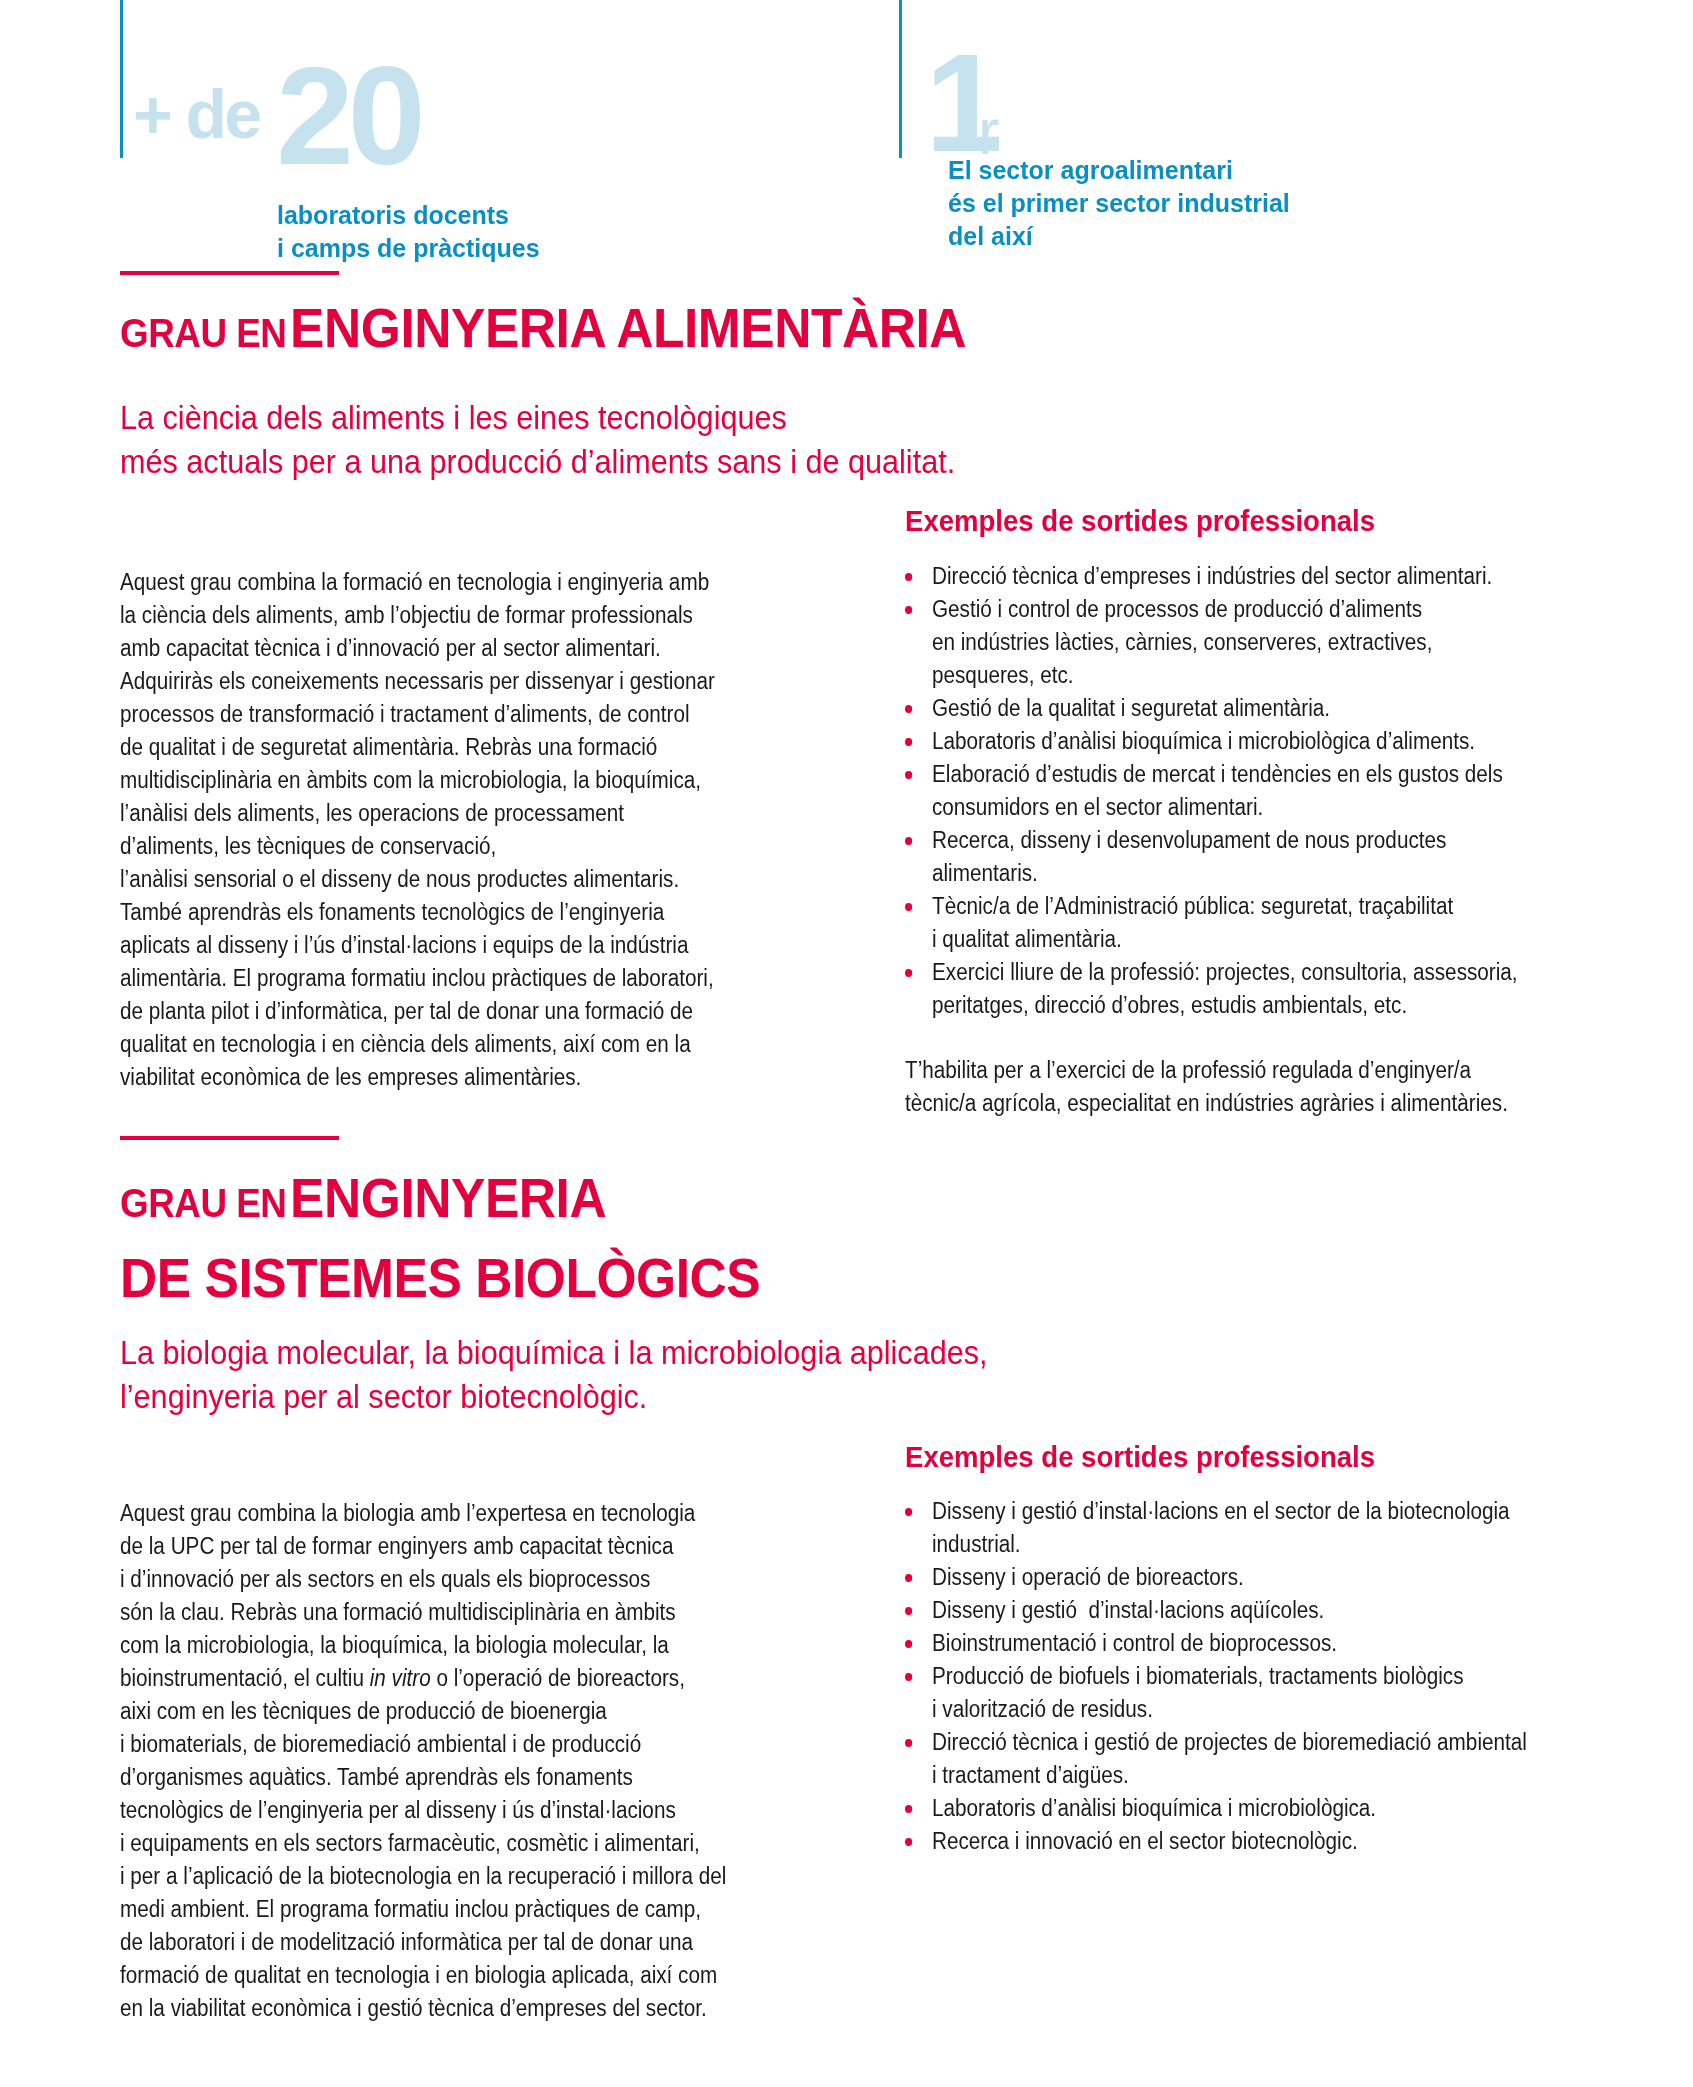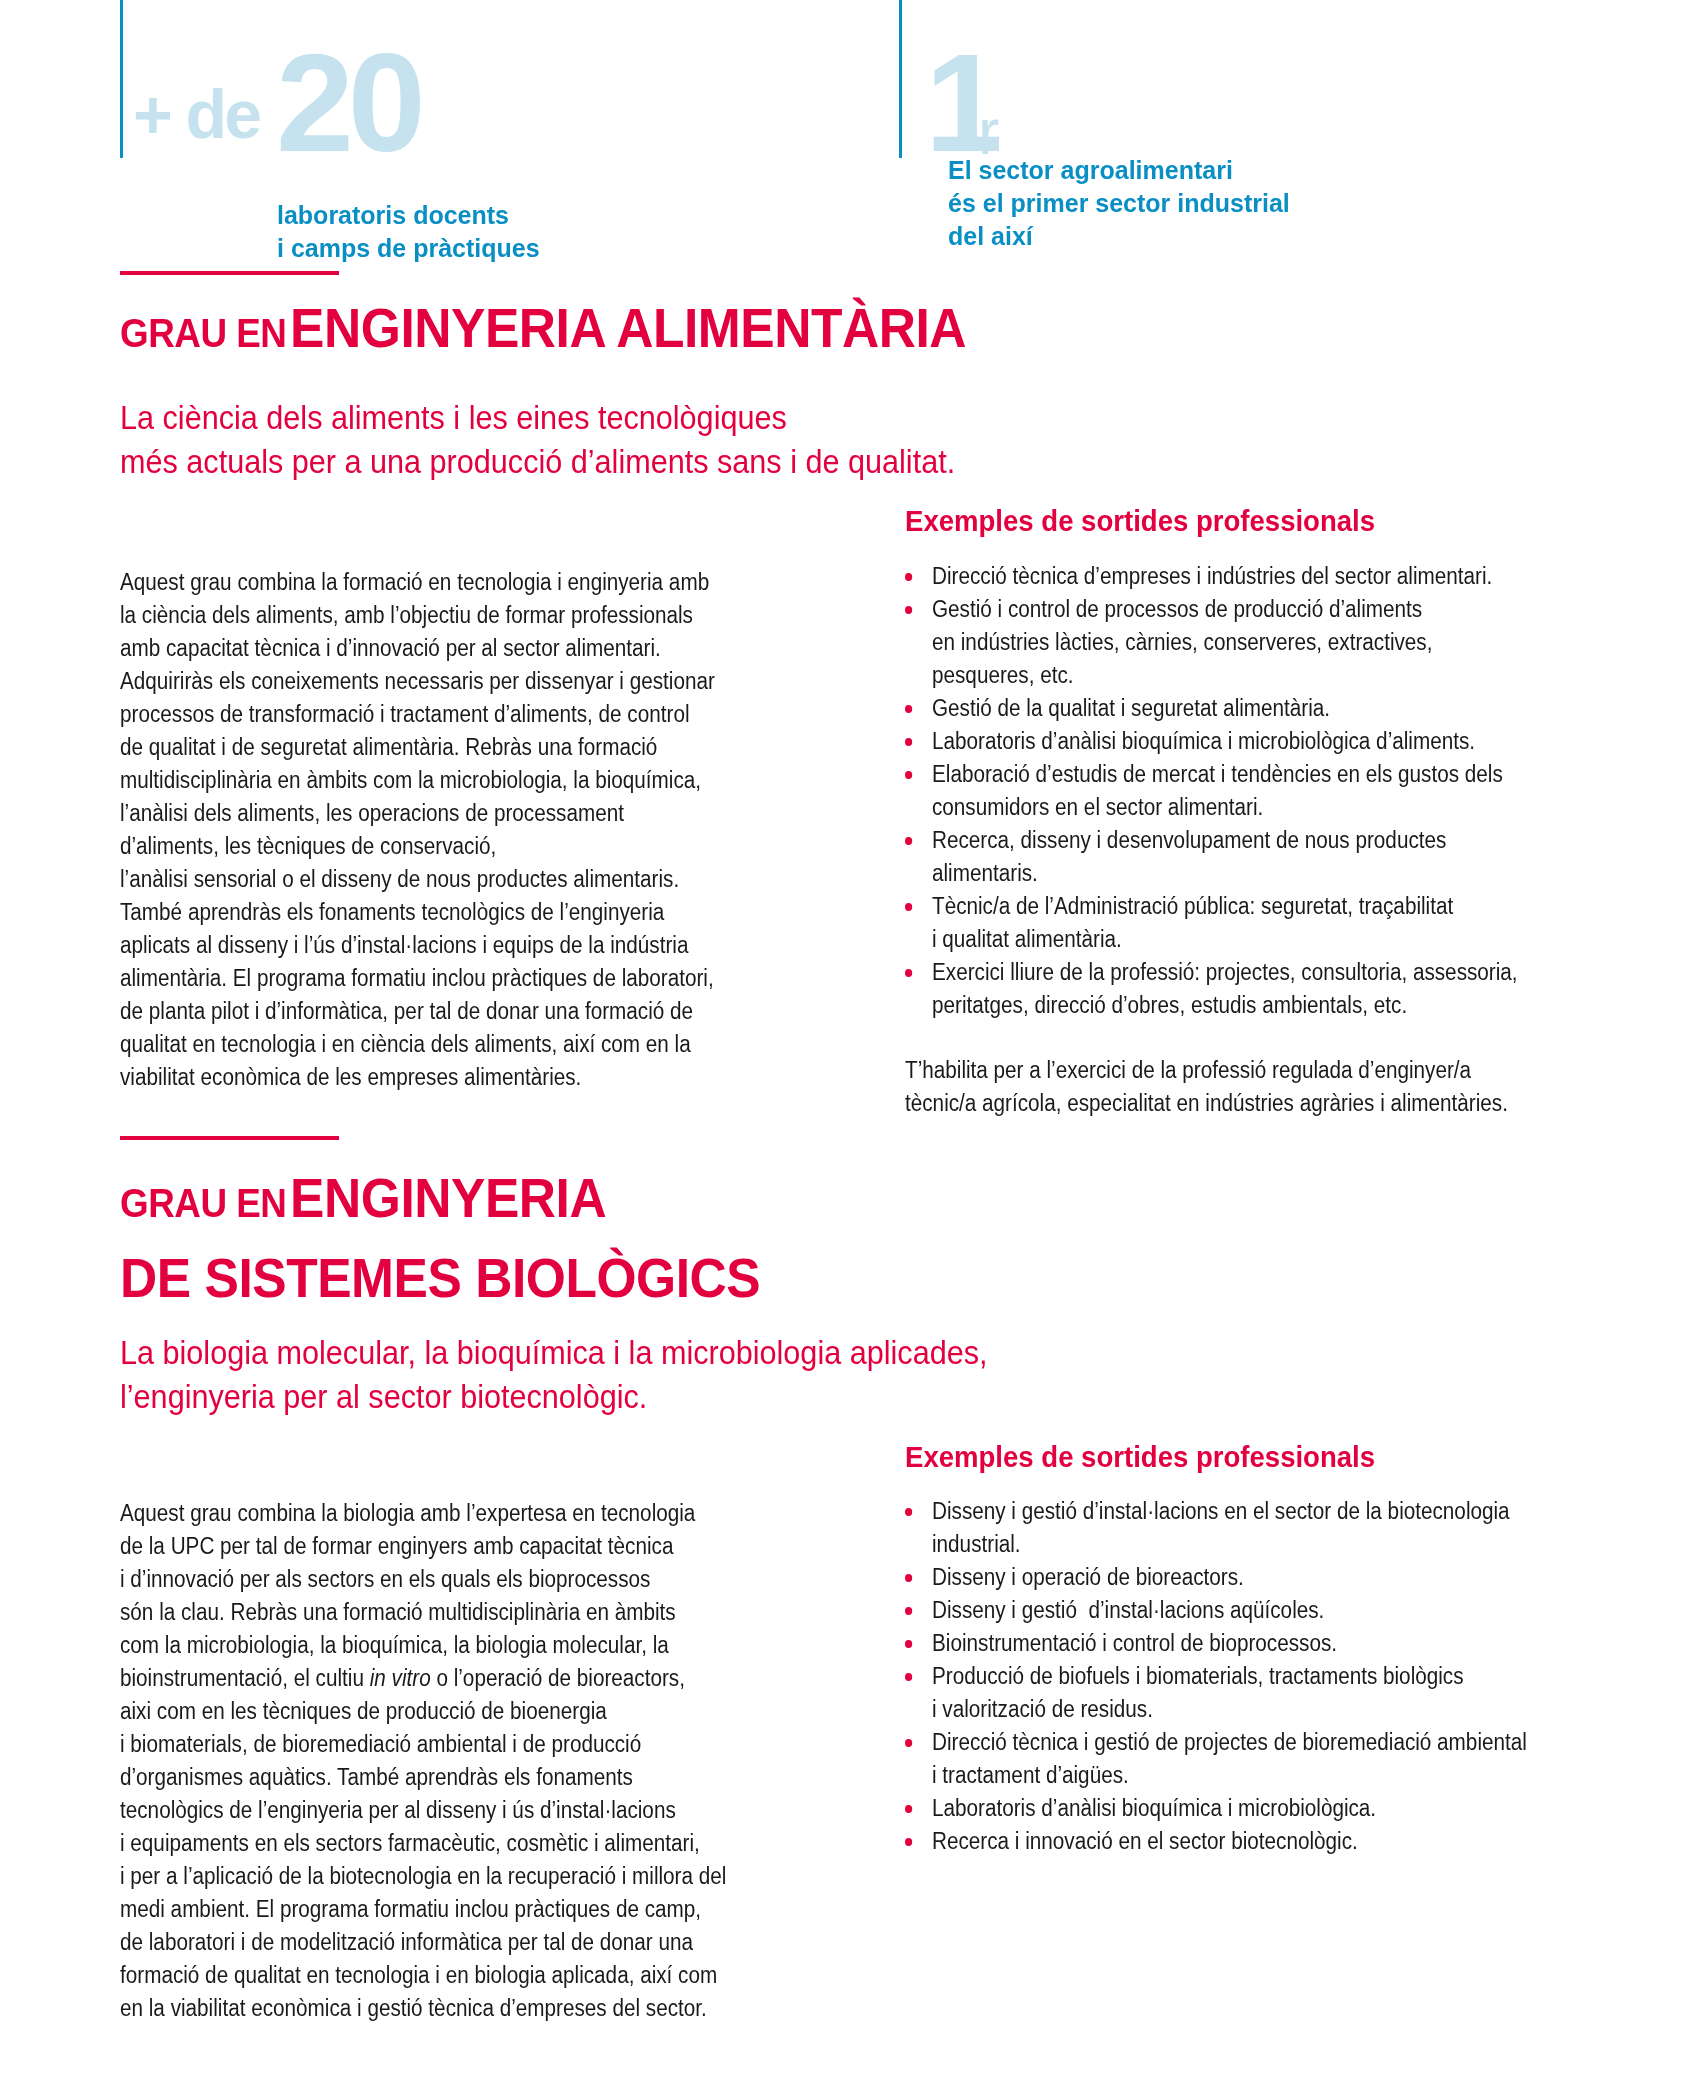--- a/index.html
+++ b/index.html
@@ -20,21 +20,21 @@
   .ex-list li { position:relative; padding-left:30px; white-space:pre; }
   .ex-list li .bullet { position:absolute; left:0; top:13px; width:8px; height:8px; border-radius:50%; background:#e3003f; }
   .note { position:absolute; left:905px; font-size:23px; line-height:33px; transform:scaleX(0.9); transform-origin:left top; white-space:pre; }
   em { font-style:italic; }
 </style>
 </head>
 <body>
 
 <div class="vline" style="left:120px; top:0; height:158px;"></div>
 <div class="stat-big" style="left:133px; top:80px; font-size:68px;">+ de</div>
-<div class="stat-big" style="left:276px; top:33px; font-size:140px; letter-spacing:-6px;">20</div>
+<div class="stat-big" style="left:276px; top:46px; font-size:140px; letter-spacing:-6px;">20</div>
 <div class="stat-cap" style="left:277px; top:154px;margin-top:45px;">laboratoris docents
 i camps de pràctiques</div>
 
 <div class="vline" style="left:899px; top:0; height:158px;"></div>
 <div class="stat-big" style="left:925px; top:33px; font-size:140px;">1</div>
 <div class="stat-big" style="left:978px; top:100px; font-size:64px; font-weight:normal;">r</div>
 <div class="stat-cap" style="left:948px; top:154px;">El sector agroalimentari
 és el primer sector industrial
 del així</div>
 

